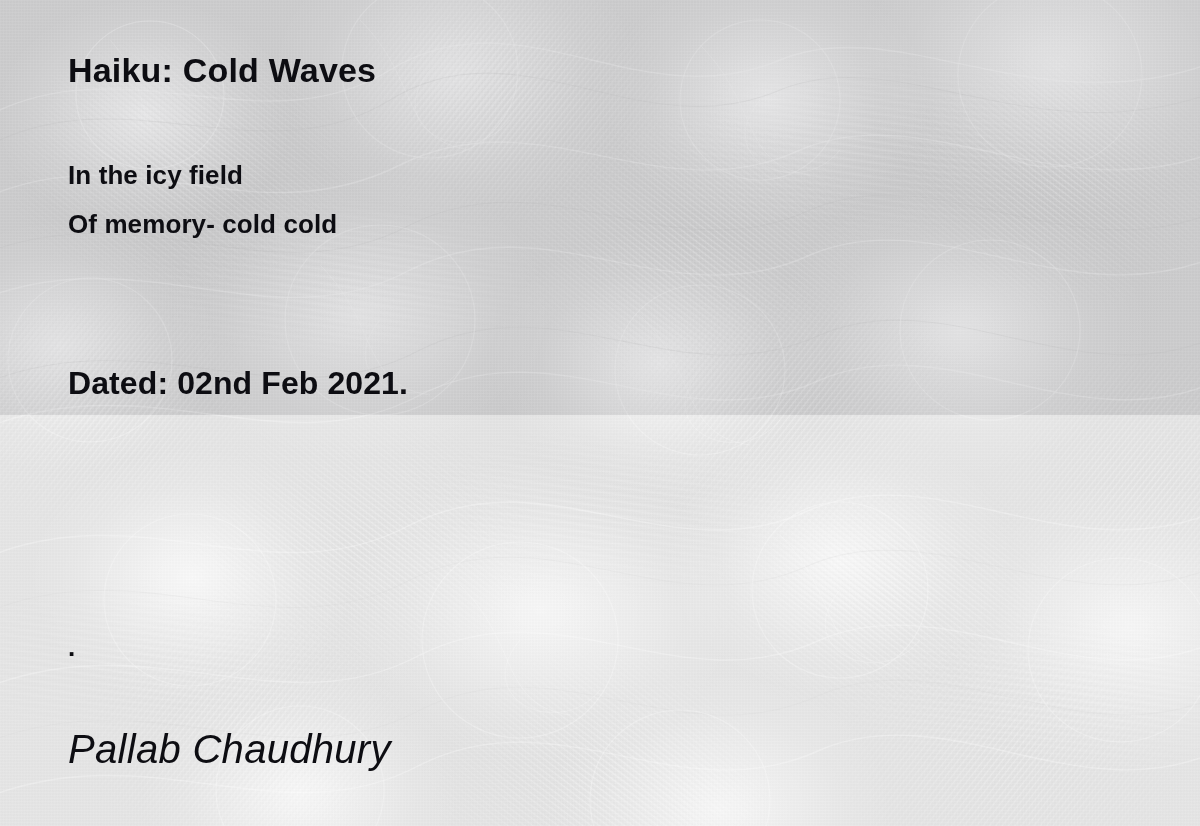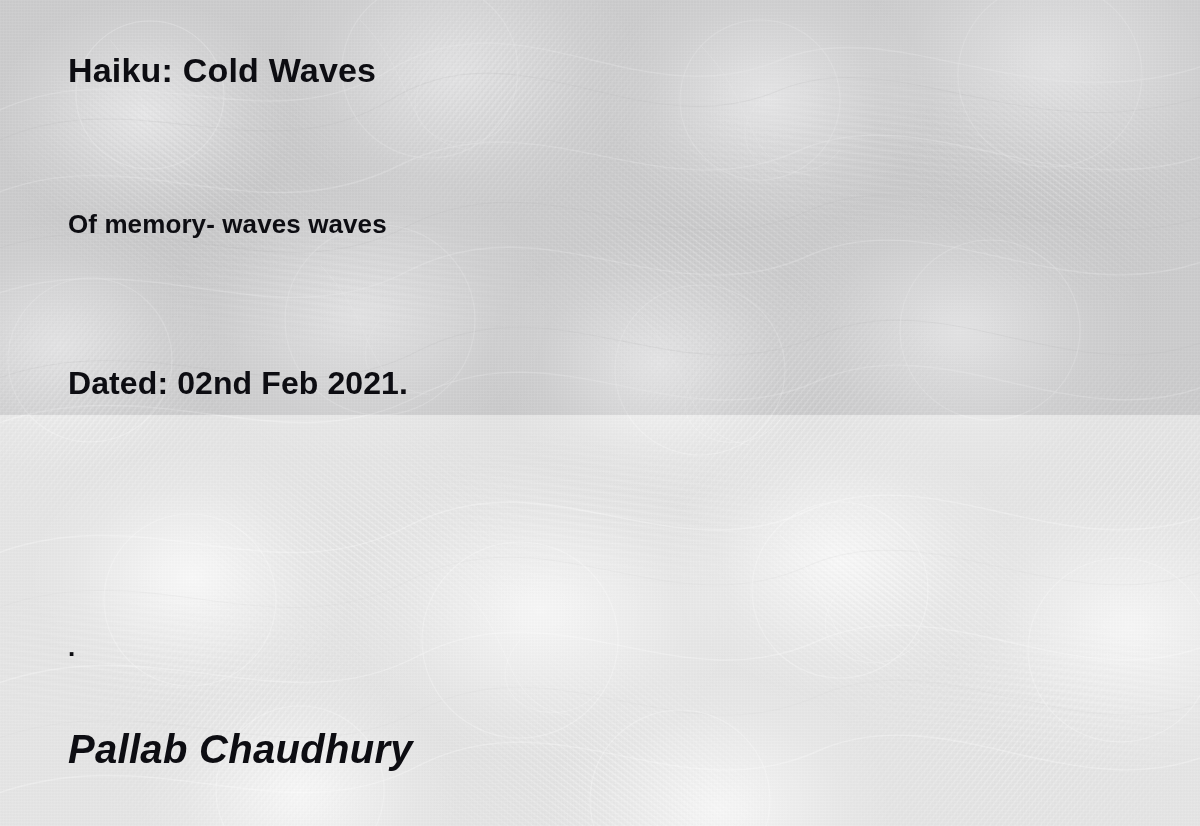--- a/index.html
+++ b/index.html
@@ -190,21 +190,21 @@
     font-weight: bold;
   }
   #poem-dot {
     top: 632px;
     font-size: 26px;
     font-weight: bold;
   }
   #poem-author {
     top: 727px;
     font-size: 40px;
-    font-weight: bold;
+    font-weight: normal;
     font-style: italic;
     letter-spacing: 0.3px;
   }
 </style>
 </head>
 <body>
 
 <div id="poem-card">
 
   <div class="texture-layer tex-blobs"></div>
@@ -257,22 +257,23 @@
   </svg>
 
   <div class="texture-layer tex-grain"></div>
 
   <div class="band band-upper"></div>
   <div class="band band-lower"></div>
 
   <div id="text-layer">
     <div class="txt" id="poem-title">Haiku: Cold Waves</div>
 
-
-    <div class="txt poem-line" id="poem-line-2">Of memory- waves waves</div>
+    <div class="txt poem-line" id="poem-line-1">In the icy field</div>
+
+    <div class="txt poem-line" id="poem-line-2">Of memory- cold cold</div>
 
 
     <div class="txt" id="poem-date">Dated: 02nd Feb 2021.</div>
 
     <div class="txt" id="poem-dot">.</div>
 
     <div class="txt" id="poem-author">Pallab Chaudhury</div>
   </div>
 
 </div>

